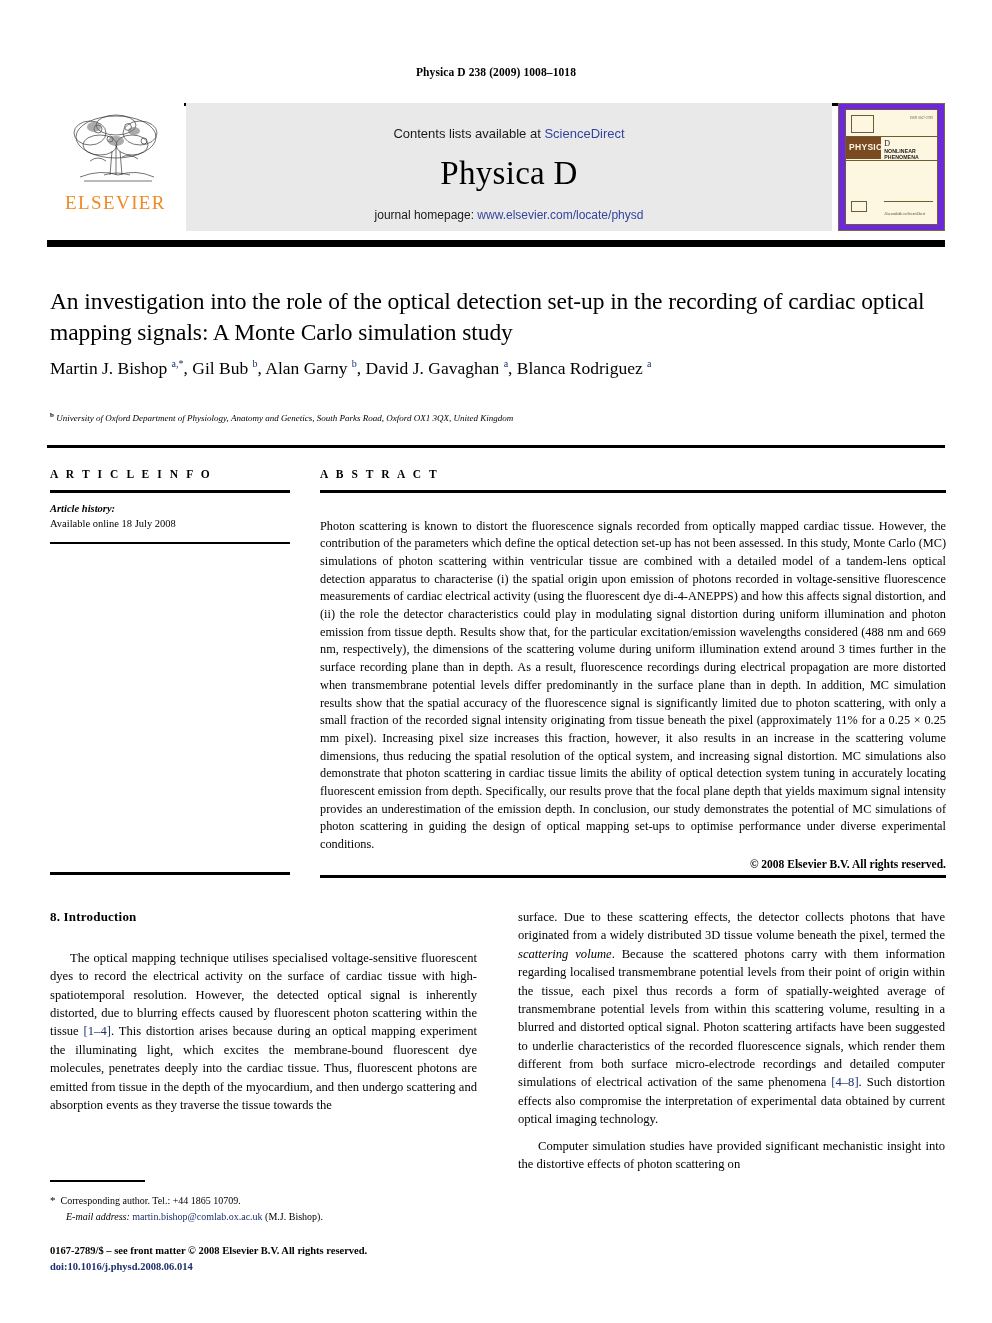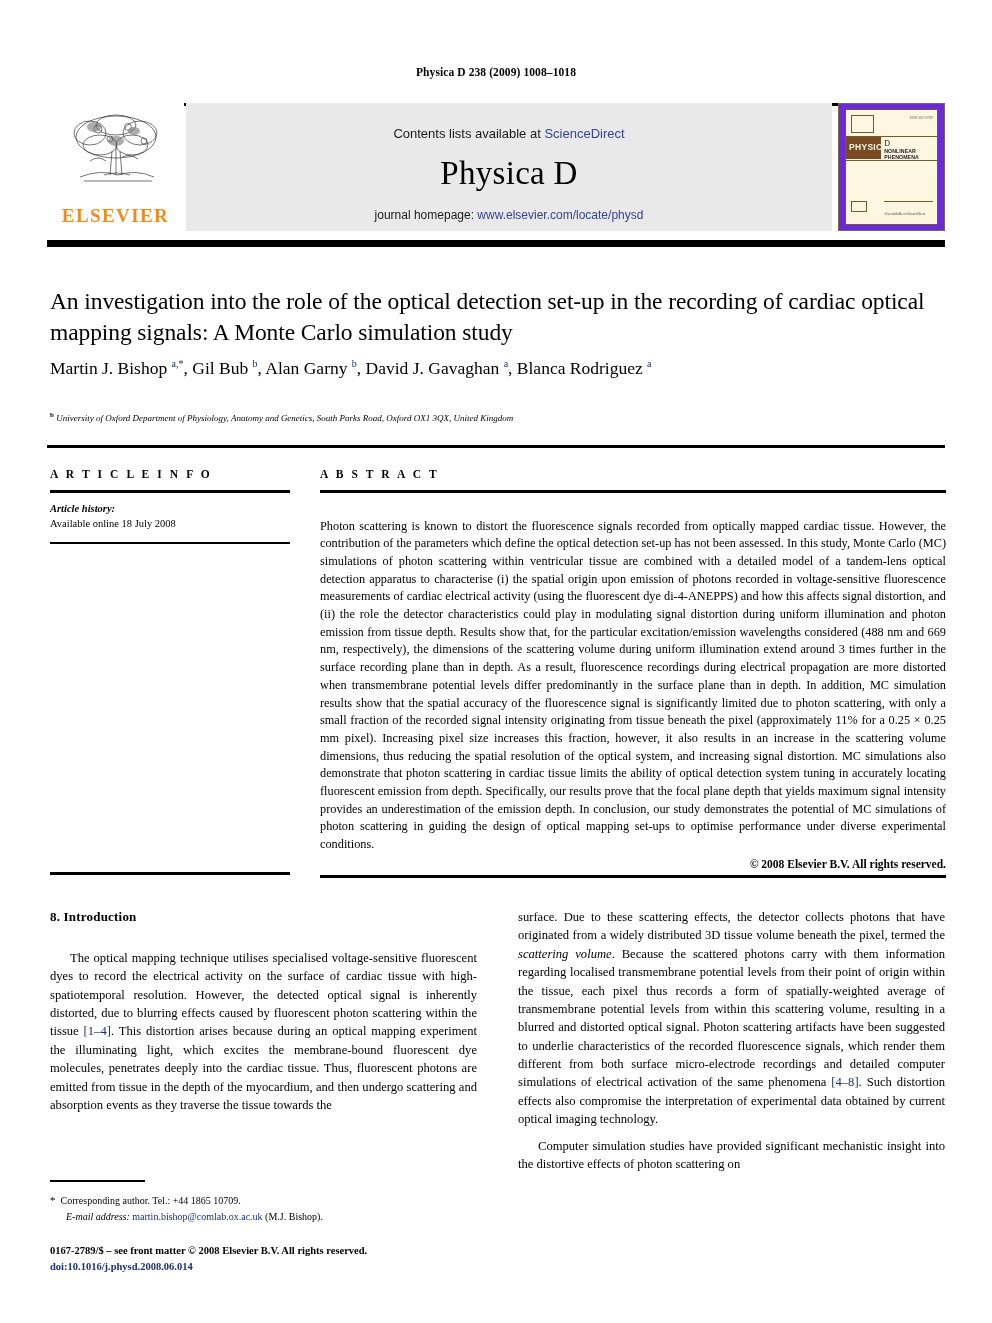--- a/index.html
+++ b/index.html
@@ -60,22 +60,22 @@
     align-items: center;
     justify-content: flex-start;
     background: #ffffff;
   }
   .tree-svg { display:block; }
   .elsevier-word {
     font-family: "Liberation Serif", serif;
     color: #f08a24;
     font-size: 19px;
     letter-spacing: 1.4px;
-    margin-top: 14px;
-    font-weight: 700;
+    margin-top: 1px;
+    font-weight: 400;
   }
   .banner {
     flex: 1 1 auto;
     background: #e9e9e9;
     margin-left: 2px;
     position: relative;
     display: flex;
     flex-direction: column;
     justify-content: center;
     align-items: center;

